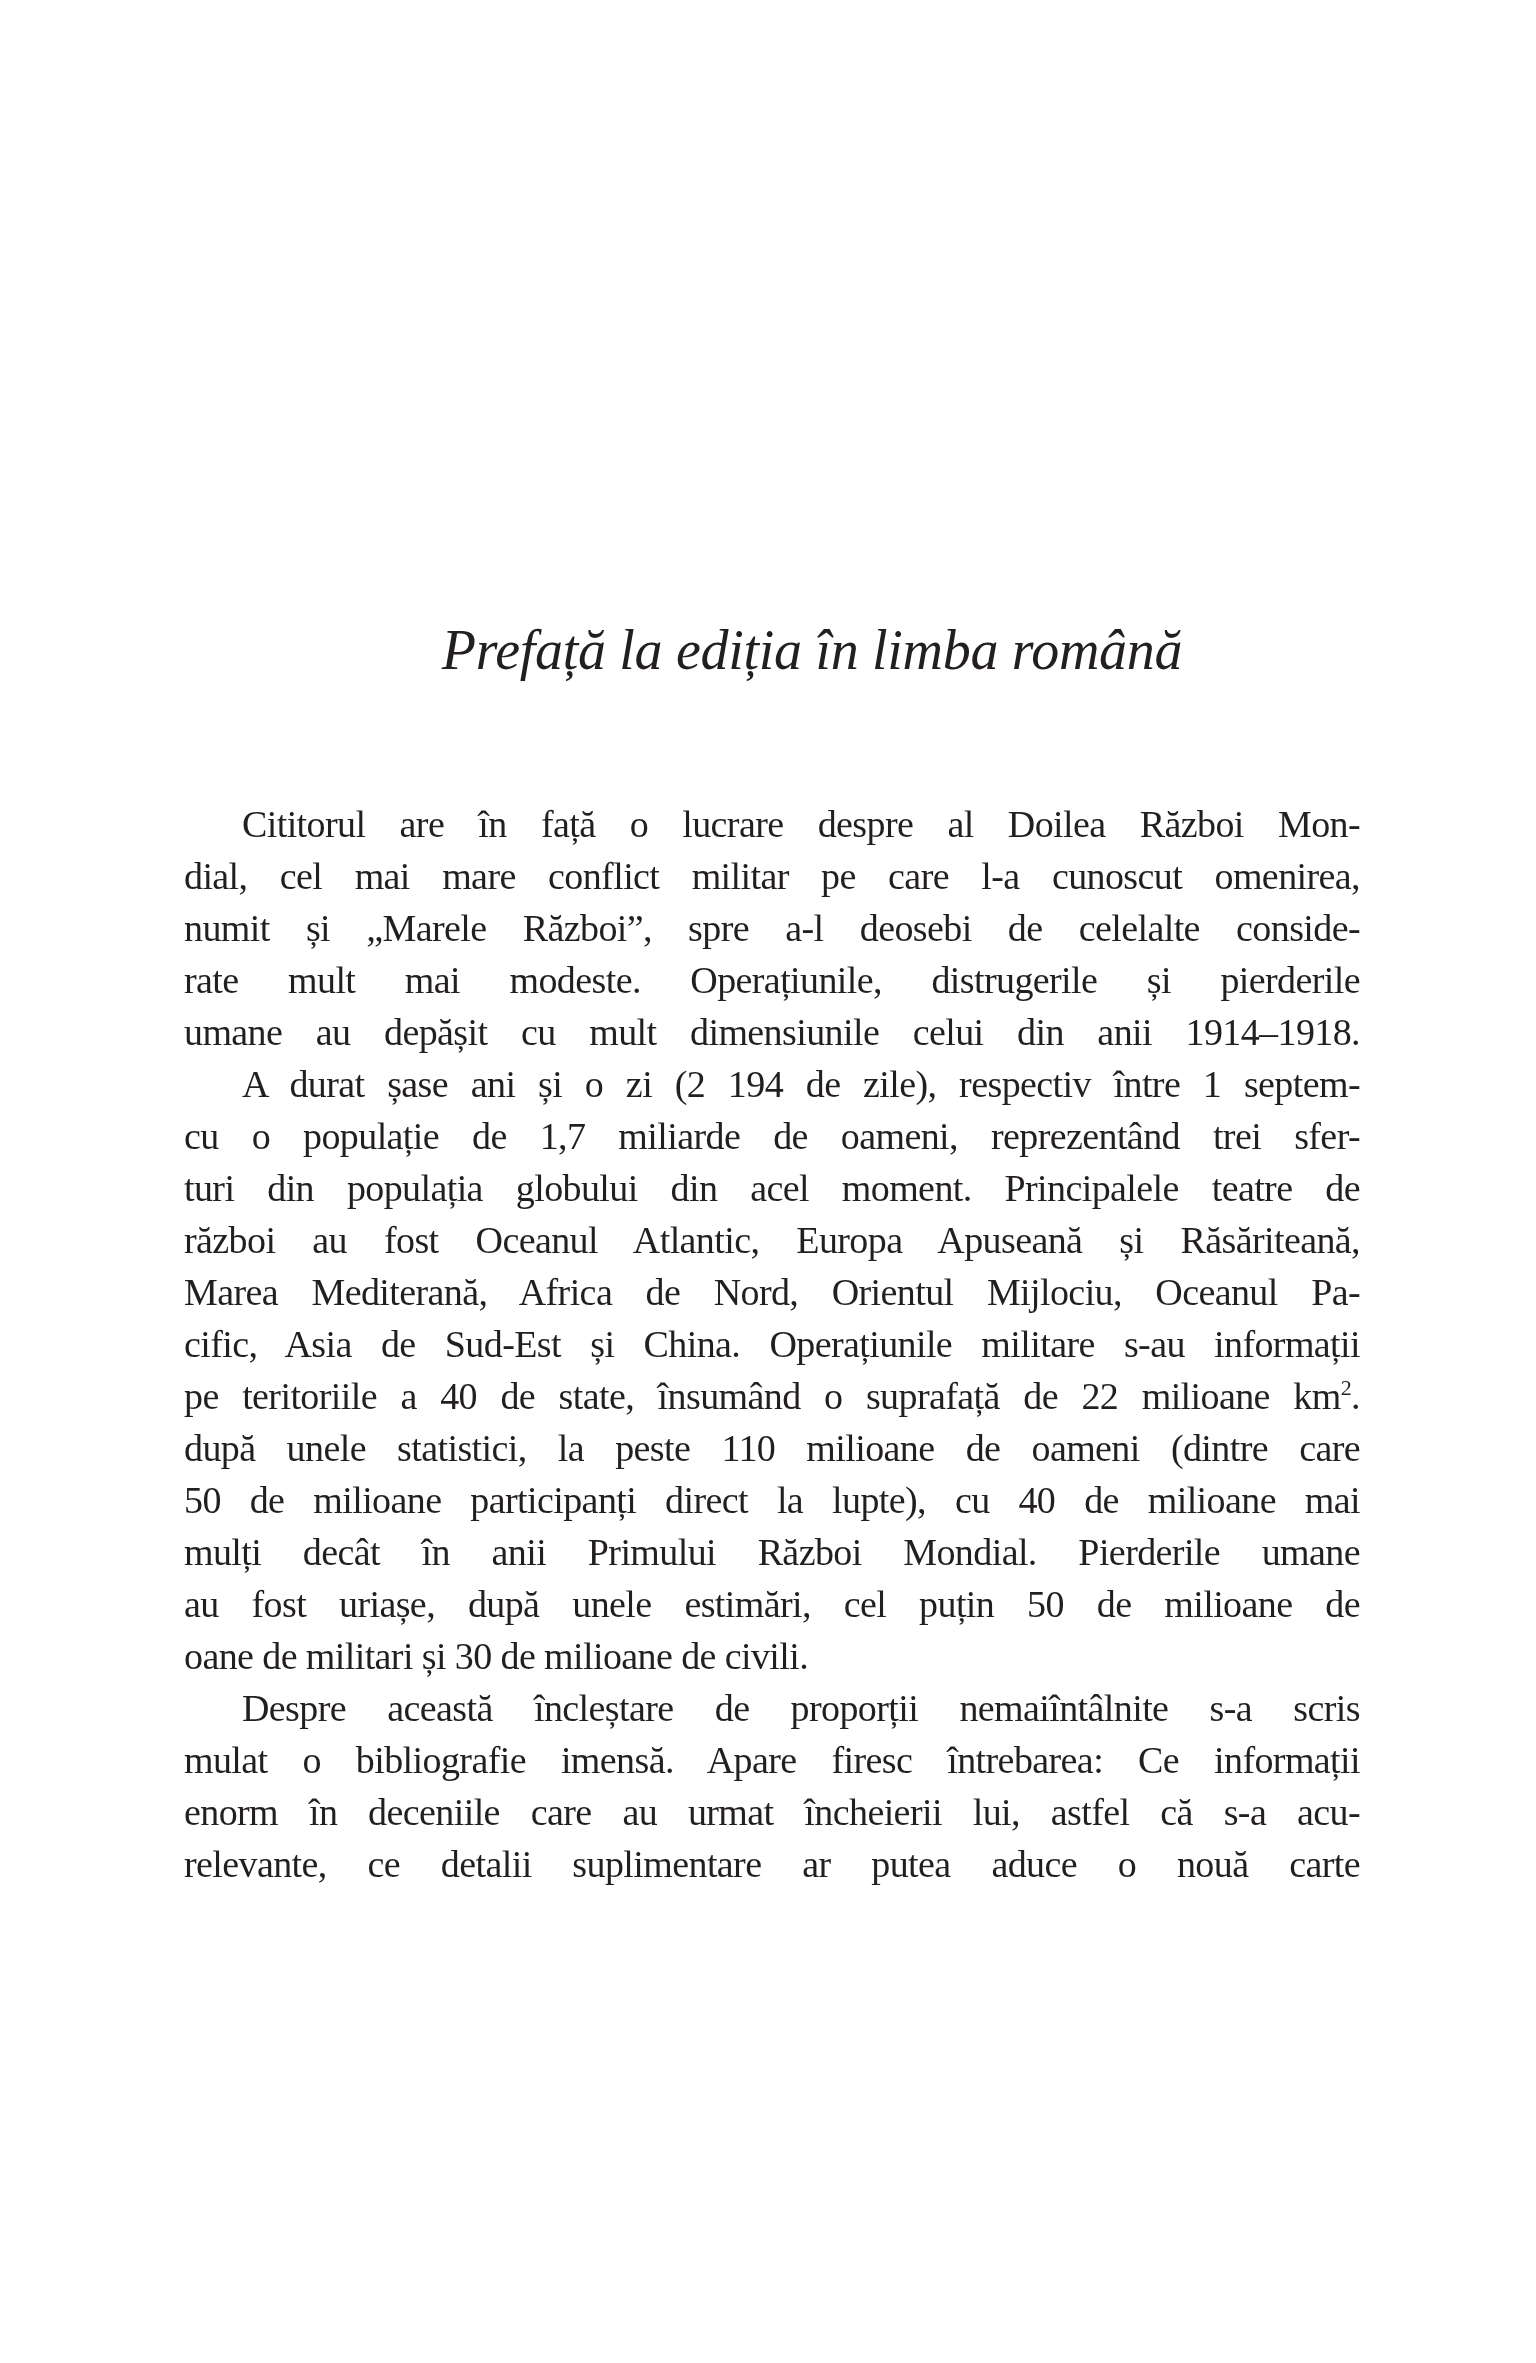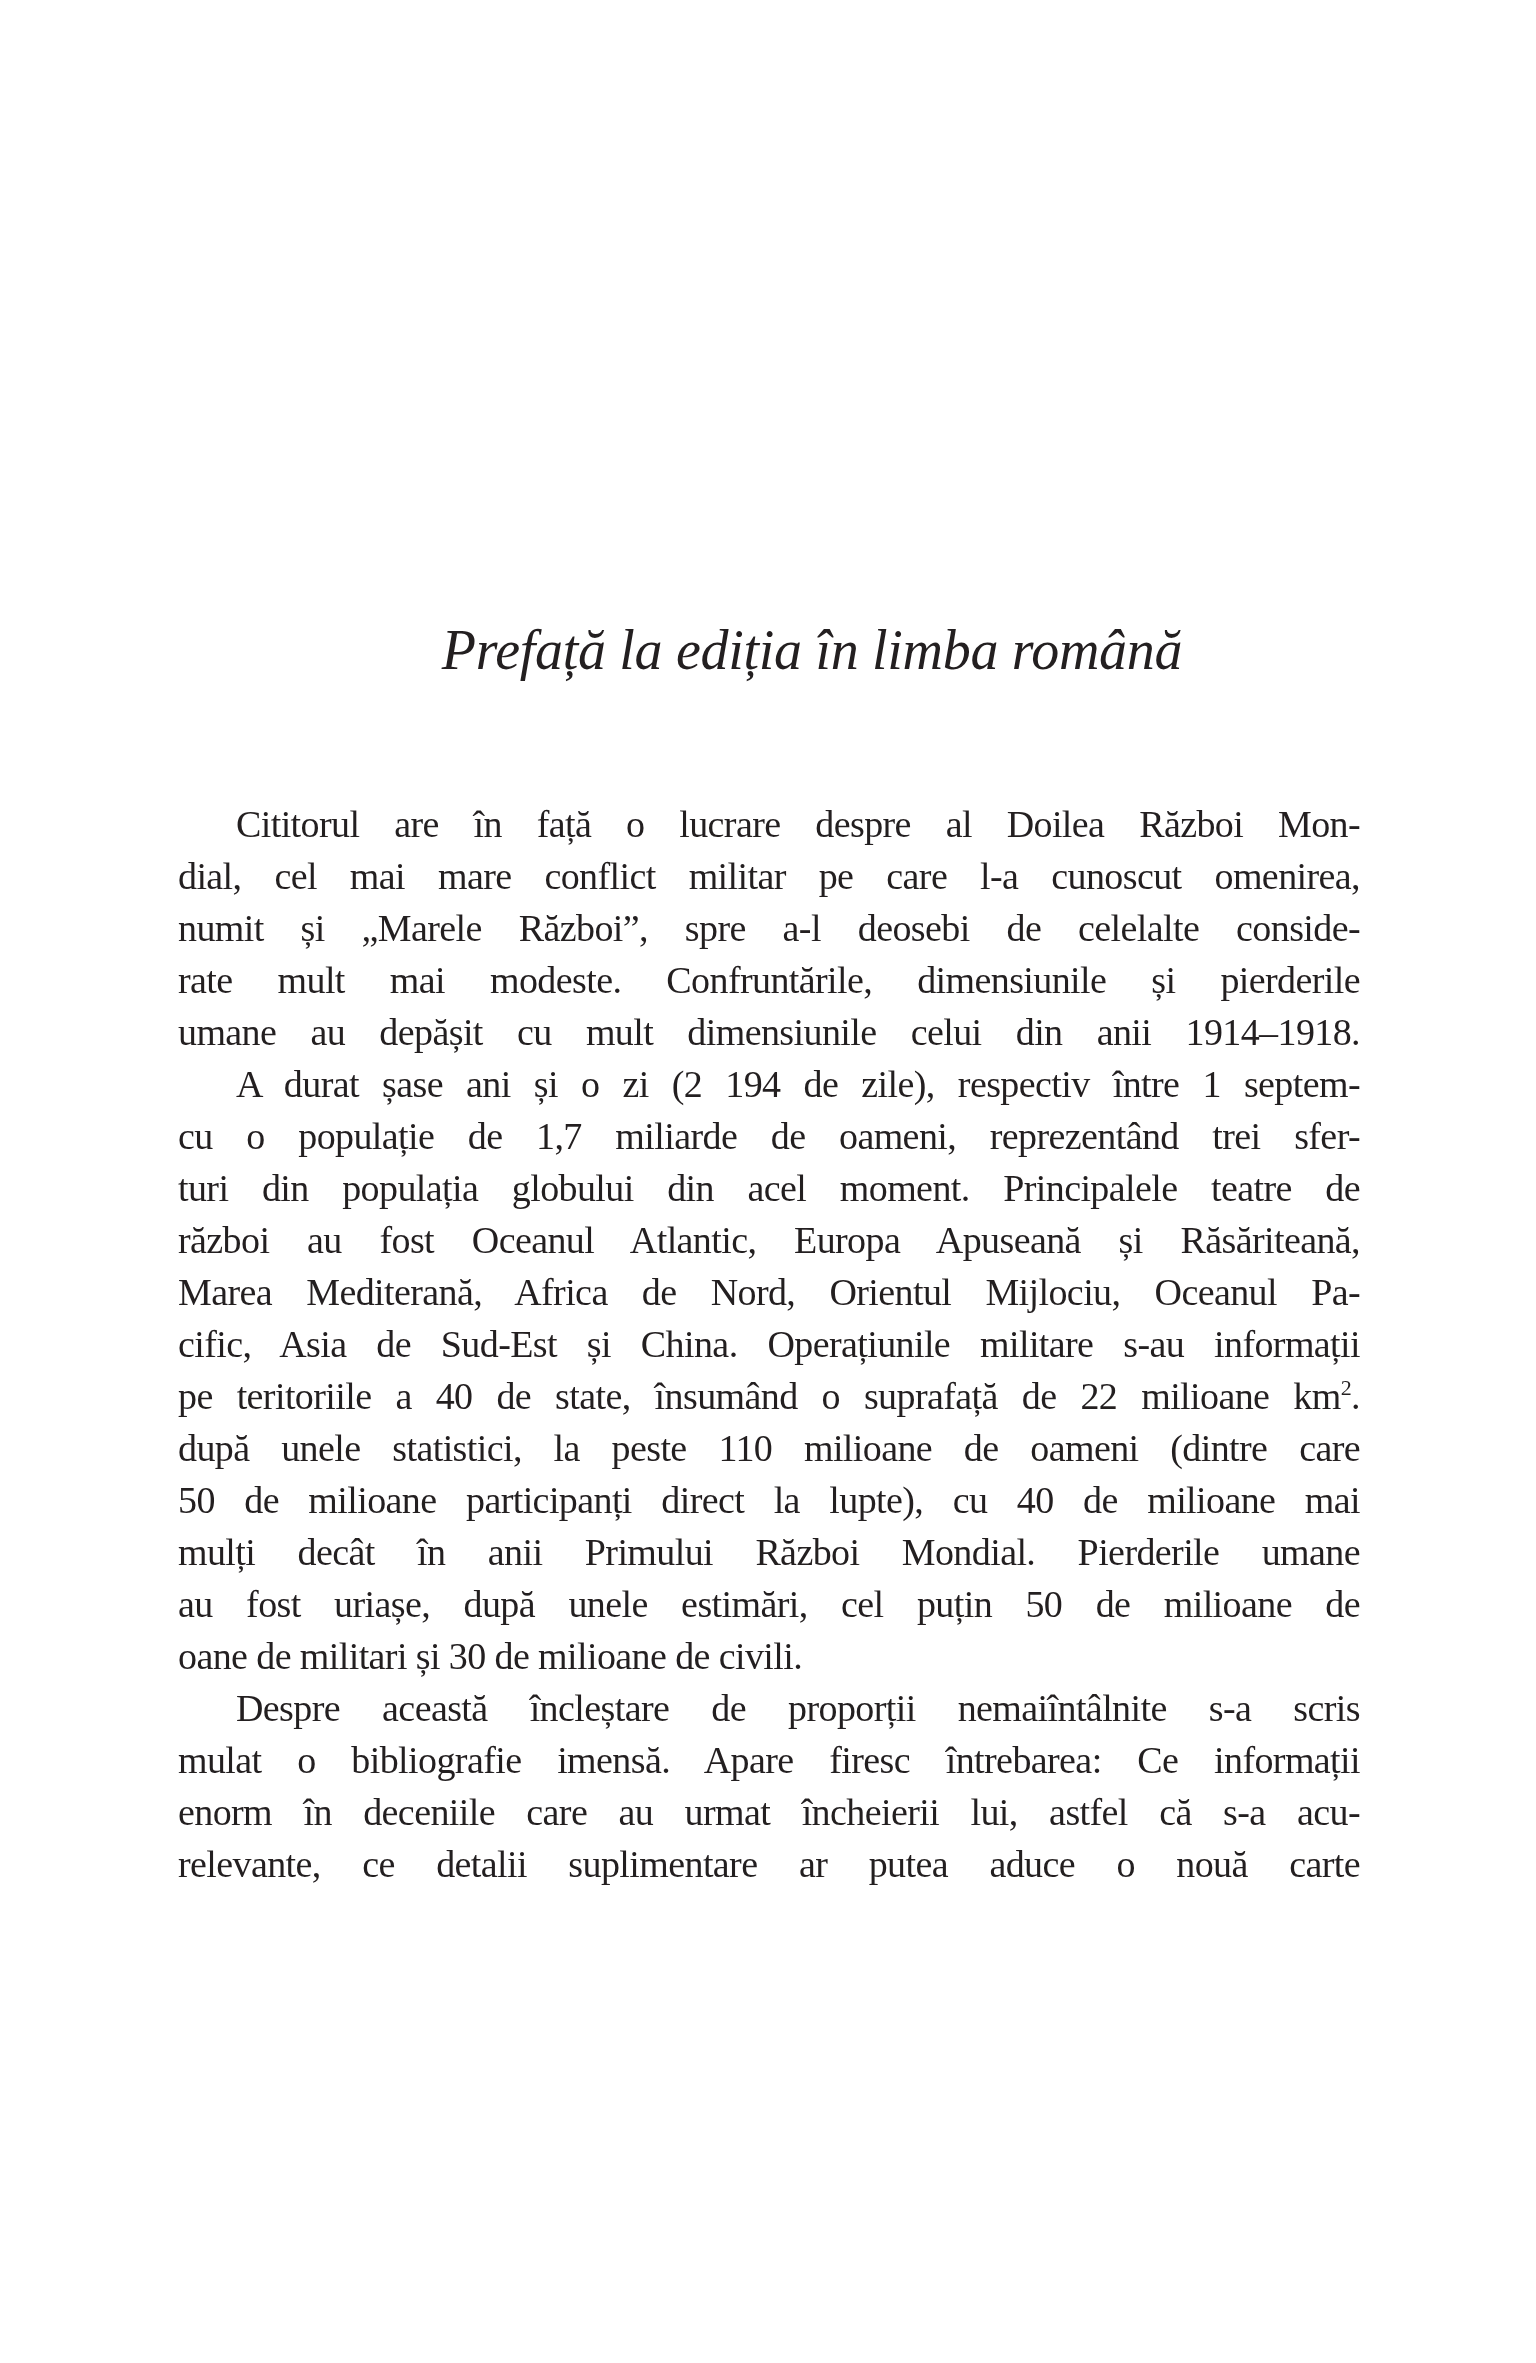--- a/index.html
+++ b/index.html
@@ -37,20 +37,21 @@
     }
     .line {
       display: block;
       height: 52px;
       line-height: 52px;
       font-size: 38px;
       white-space: nowrap;
       text-align: justify;
       text-align-last: justify;
       letter-spacing: -0.6px;
+      margin-left: 6px;
     }
     .line.last {
       text-align-last: left;
     }
     .line.indent {
       padding-left: 58px;
     }
     sup {
       font-size: 22px;
       line-height: 0;
@@ -61,21 +62,21 @@
 <body>
 
 <h1 class="page-title">Prefață la ediția în limba română</h1>
 
 <div class="body-text">
 
   <div>
     <span class="line indent">Cititorul are în față o lucrare despre al Doilea Război Mon-</span>
     <span class="line">dial, cel mai mare conflict militar pe care l-a cunoscut omenirea,</span>
     <span class="line">numit și „Marele Război”, spre a-l deosebi de celelalte conside-</span>
-    <span class="line">rate mult mai modeste. Confruntările, dimensiunile și pierderile</span>
+    <span class="line">rate mult mai modeste. Operațiunile, distrugerile și pierderile</span>
     <span class="line">umane au depășit cu mult dimensiunile celui din anii 1914–1918.</span>
   </div>
 
   <div>
     <span class="line indent">A durat șase ani și o zi (2 194 de zile), respectiv între 1 septem-</span>
     <span class="line">cu o populație de 1,7 miliarde de oameni, reprezentând trei sfer-</span>
     <span class="line">turi din populația globului din acel moment. Principalele teatre de</span>
     <span class="line">război au fost Oceanul Atlantic, Europa Apuseană și Răsăriteană,</span>
     <span class="line">Marea Mediterană, Africa de Nord, Orientul Mijlociu, Oceanul Pa-</span>
     <span class="line">cific, Asia de Sud-Est și China. Operațiunile militare s-au informații</span>

